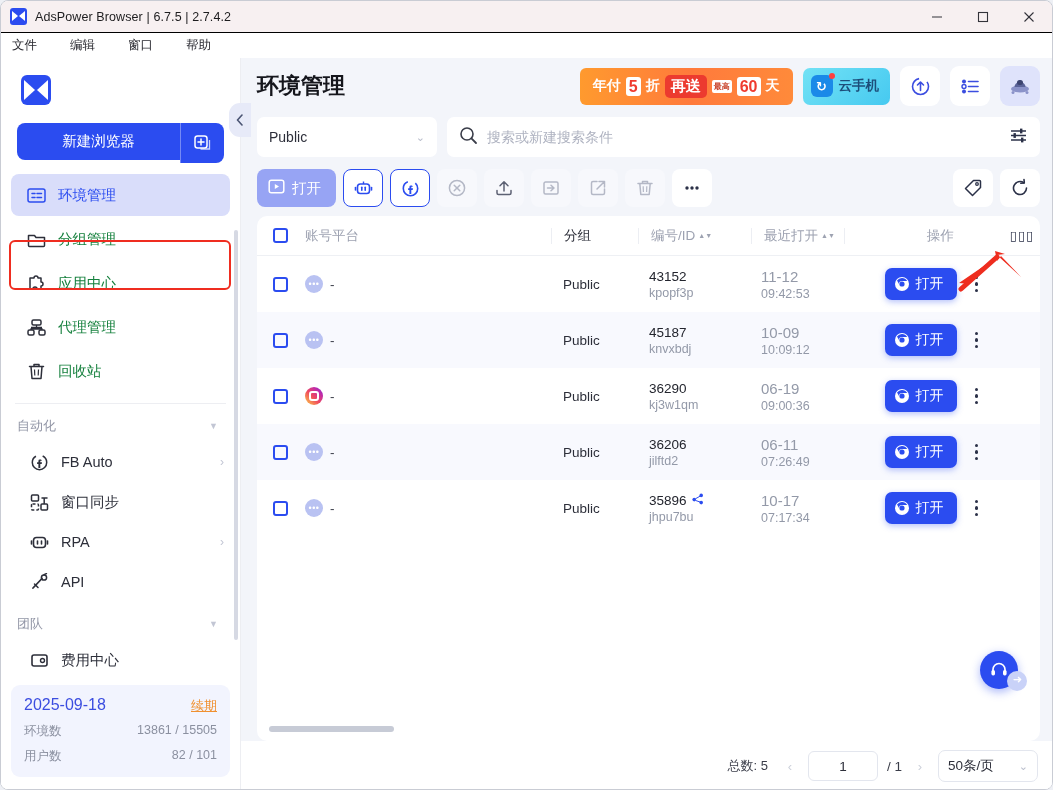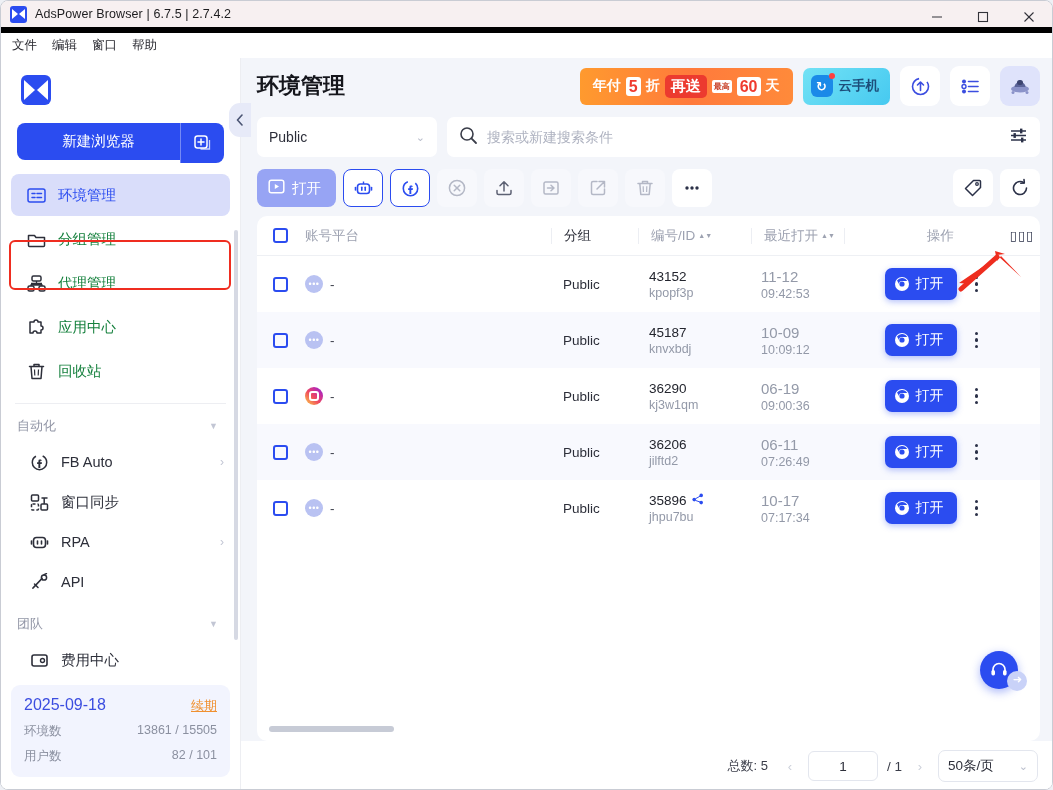--- a/index.html
+++ b/index.html
@@ -10,41 +10,41 @@
   }
   .app {
     position: relative; width: 1053px; height: 790px;
     background: #ffffff; overflow: hidden;
     border: 1px solid #c9ccd4; border-radius: 8px;
   }
 
   
   .titlebar {
     height: 32px; background: #f7f0f1; display: flex; align-items: center;
-    border-bottom: 6px solid #000000; position: relative;
+    border-bottom: 1px solid #000000; position: relative;
   }
   .tb-logo {
     width: 17px; height: 17px; margin-left: 9px; margin-right: 8px;
     background: #2b4cf0; border-radius: 3px; position: relative; flex: none;
   }
   .tb-logo::before, .tb-logo::after {
     content: ""; position: absolute; top: 3px; width: 0; height: 0;
     border-top: 5.5px solid transparent; border-bottom: 5.5px solid transparent;
   }
   .tb-logo::before { left: 2px; border-left: 6px solid #fff; }
   .tb-logo::after  { right: 2px; border-right: 6px solid #fff; }
   .tb-title { font-size: 12.5px; color: #1d1d1f; letter-spacing: .1px; }
   .wincontrols { position: absolute; right: 0; top: 0; height: 31px; display: flex; }
   .wc { width: 46px; height: 31px; display: flex; align-items: center; justify-content: center;
         font-size: 13px; color: #33333a; }
   .wc svg { display: block; }
 
   
   .menubar { height: 25px; display: flex; align-items: center; padding-left: 11px;
-             background: #fff; gap: 15px; }
+             background: #fff; gap: 33px; }
   .menu-item { font-size: 12.5px; color: #2a2a31; }
 
   
   .body { display: flex; height: 733px; background: #ffffff; }
 
   
   .sidebar {
     width: 240px; flex: none; background: #fff; position: relative;
     display: flex; flex-direction: column; border-right: 1px solid #edeef2;
   }
@@ -303,35 +303,35 @@
           <span class="ic">
             <svg width="19" height="19" viewBox="0 0 19 19">
                 <path d="M1.5 5.5 h6 l1.5 2 h8.5 v8 a1 1 0 0 1 -1 1 h-14 a1 1 0 0 1 -1 -1 z" fill="none" stroke="#2d2f3a" stroke-width="1.5" stroke-linejoin="round"></path>
               </svg>
           </span>
           <span>分组管理</span>
         </div>
         <div class="nav-item">
           <span class="ic">
             <svg width="19" height="19" viewBox="0 0 19 19">
+                <path d="M3 4 h4 a2 2 0 0 1 4 0 h3 v4 a2 2 0 0 1 0 4 v3 h-4 a2 2 0 0 0 -4 0 h-3 z" fill="none" stroke="#2d2f3a" stroke-width="1.5" stroke-linejoin="round"></path>
+              </svg>
+          </span>
+          <span>应用中心</span>
+        </div>
+        <div class="nav-item">
+          <span class="ic">
+            <svg width="19" height="19" viewBox="0 0 19 19">
                 <rect x="5" y="2" width="9" height="5" rx="1.5" fill="none" stroke="#2d2f3a" stroke-width="1.5"></rect>
                 <rect x="1" y="12" width="6" height="5" rx="1.5" fill="none" stroke="#2d2f3a" stroke-width="1.5"></rect>
                 <rect x="12" y="12" width="6" height="5" rx="1.5" fill="none" stroke="#2d2f3a" stroke-width="1.5"></rect>
                 <path d="M9.5 7 v2.5 M4 12 v-1 h11 v1 M9.5 9.5 h-5.5 M9.5 9.5 h5.5" fill="none" stroke="#2d2f3a" stroke-width="1.3"></path>
               </svg>
           </span>
           <span>代理管理</span>
-        </div>
-        <div class="nav-item">
-          <span class="ic">
-            <svg width="19" height="19" viewBox="0 0 19 19">
-                <path d="M3 4 h4 a2 2 0 0 1 4 0 h3 v4 a2 2 0 0 1 0 4 v3 h-4 a2 2 0 0 0 -4 0 h-3 z" fill="none" stroke="#2d2f3a" stroke-width="1.5" stroke-linejoin="round"></path>
-              </svg>
-          </span>
-          <span>应用中心</span>
         </div>
         <div class="nav-item">
           <span class="ic">
             <svg width="19" height="19" viewBox="0 0 19 19">
                 <path d="M2.5 4.5 h14 M7 4.5 v-2 h5 v2 M4 4.5 l1 12 h9 l1 -12" fill="none" stroke="#2d2f3a" stroke-width="1.5" stroke-linejoin="round" stroke-linecap="round"></path>
                 <line x1="7.5" y1="7.5" x2="7.8" y2="13.5" stroke="#2d2f3a" stroke-width="1.2"></line>
                 <line x1="11.5" y1="7.5" x2="11.2" y2="13.5" stroke="#2d2f3a" stroke-width="1.2"></line>
               </svg>
           </span>
           <span>回收站</span>

